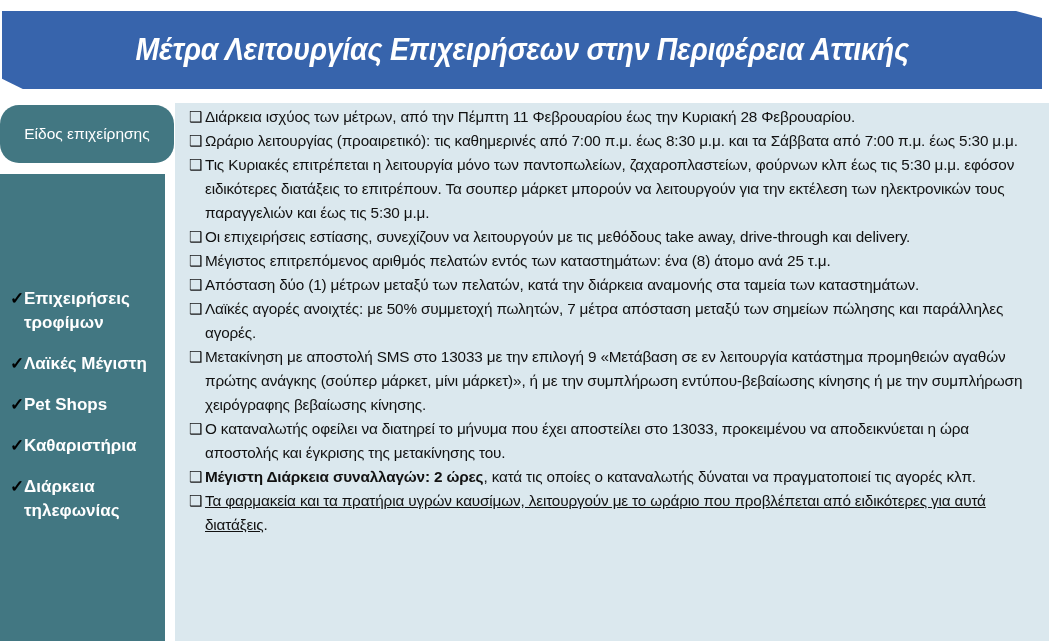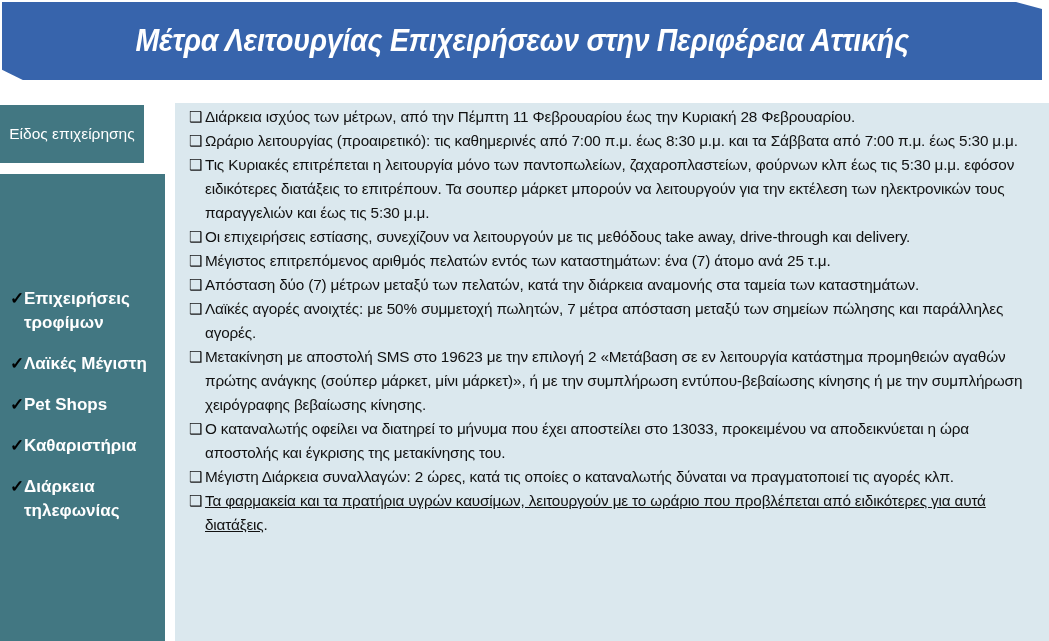--- a/index.html
+++ b/index.html
@@ -1,32 +1,32 @@
 <!DOCTYPE html>
 <html><head>
 <meta charset="utf-8">
 <style>
   html, body { margin:0; padding:0; }
   body { width:1049px; height:641px; background:#ffffff; position:relative; overflow:hidden; font-family:"Liberation Sans", sans-serif; }
-  .banner { position:absolute; left:2px; top:2px; width:1040px; height:78px; background:#3764ac;
+  .banner { position:absolute; left:2px; top:11px; width:1040px; height:78px; background:#3764ac;
     clip-path: polygon(0 0, 97.5% 0, 100% 9%, 100% 100%, 2% 100%, 0 87%); display:flex; align-items:center; justify-content:center; }
   .banner-title { color:#ffffff; font-size:31px; font-style:italic; font-weight:bold; letter-spacing:-0.3px; transform:scaleX(0.92); }
-  .left-head { position:absolute; left:0; top:105px; width:144px; height:58px; background:#427782; color:#ffffff;
-    display:flex; align-items:center; justify-content:center; font-size:15.5px; }
+  .left-head { position:absolute; left:0; top:105px; width:174px; height:58px; background:#427782; color:#ffffff;
+    display:flex; align-items:center; justify-content:center; font-size:15.5px;border-radius:19px; }
   .left-list { position:absolute; left:0; top:174px; width:165px; height:467px; background:#427782; }
   .cat-list { position:absolute; left:10px; top:113px; margin:0; padding:0; list-style:none; }
   .cat-item { color:#ffffff; font-weight:bold; font-size:17px; line-height:24px; margin-bottom:17px; display:flex; }
   .cat-item .check { color:#000000; width:14px; font-weight:bold; flex:none; }
   .cat-item .label { width:135px; }
   .content { position:absolute; left:175px; top:103px; width:874px; height:538px; background:#dbe8ee; }
   .bullets { list-style:none; margin:0; padding:2px 0 0 14px; }
   .bullet { font-size:15.3px; line-height:24px; color:#111111; display:flex; transform-origin:left; }
   .bullet .box { flex:none; width:16px; font-size:15px; color:#111; }
   .bullet .text { flex:1; padding-right:22px; letter-spacing:-0.15px; }
-  .b { font-weight:normal; }
+  .b { font-weight:bold; }
   .u { text-decoration:underline; }
 </style>
 </head>
 <body>
 
 <div class="banner">
   <div class="banner-title">Μέτρα Λειτουργίας Επιχειρήσεων στην Περιφέρεια Αττικής</div>
 </div>
 
 <div class="left-head">Είδος επιχείρησης</div>
@@ -69,33 +69,33 @@
     <li class="bullet">
         <span class="box">❑</span>
         <span class="text">Τις Κυριακές επιτρέπεται η λειτουργία μόνο των παντοπωλείων, ζαχαροπλαστείων, φούρνων κλπ έως τις 5:30 μ.μ. εφόσον ειδικότερες διατάξεις το επιτρέπουν. Τα σουπερ μάρκετ  μπορούν να λειτουργούν για την εκτέλεση των ηλεκτρονικών τους παραγγελιών και έως τις 5:30 μ.μ.</span>
       </li>
     <li class="bullet">
         <span class="box">❑</span>
         <span class="text">Οι επιχειρήσεις εστίασης, συνεχίζουν να λειτουργούν με τις μεθόδους take away, drive-through και delivery.</span>
       </li>
     <li class="bullet">
         <span class="box">❑</span>
-        <span class="text">Μέγιστος επιτρεπόμενος αριθμός πελατών εντός των καταστημάτων: ένα (7) άτομο ανά 25 τ.μ.</span>
+        <span class="text">Μέγιστος επιτρεπόμενος αριθμός πελατών εντός των καταστημάτων: ένα (8) άτομο ανά 25 τ.μ.</span>
       </li>
     <li class="bullet">
         <span class="box">❑</span>
-        <span class="text">Απόσταση δύο (7) μέτρων μεταξύ των πελατών, κατά την διάρκεια αναμονής στα ταμεία των καταστημάτων.</span>
+        <span class="text">Απόσταση δύο (1) μέτρων μεταξύ των πελατών, κατά την διάρκεια αναμονής στα ταμεία των καταστημάτων.</span>
       </li>
     <li class="bullet">
         <span class="box">❑</span>
         <span class="text">Λαϊκές αγορές ανοιχτές: με 50% συμμετοχή πωλητών, 7 μέτρα απόσταση μεταξύ των σημείων πώλησης και παράλληλες αγορές.</span>
       </li>
     <li class="bullet">
         <span class="box">❑</span>
-        <span class="text">Μετακίνηση με αποστολή SMS στο 19623 με την επιλογή 2 «Μετάβαση σε εν λειτουργία κατάστημα προμηθειών αγαθών πρώτης ανάγκης (σούπερ μάρκετ, μίνι μάρκετ)», ή με την συμπλήρωση εντύπου-βεβαίωσης κίνησης ή με την συμπλήρωση χειρόγραφης βεβαίωσης κίνησης.</span>
+        <span class="text">Μετακίνηση με αποστολή SMS στο 13033 με την επιλογή 9 «Μετάβαση σε εν λειτουργία κατάστημα προμηθειών αγαθών πρώτης ανάγκης (σούπερ μάρκετ, μίνι μάρκετ)», ή με την συμπλήρωση εντύπου-βεβαίωσης κίνησης ή με την συμπλήρωση χειρόγραφης βεβαίωσης κίνησης.</span>
       </li>
     <li class="bullet">
         <span class="box">❑</span>
         <span class="text">Ο  καταναλωτής οφείλει να διατηρεί το μήνυμα που έχει αποστείλει στο 13033, προκειμένου να αποδεικνύεται η ώρα αποστολής και έγκρισης της μετακίνησης του.</span>
       </li>
     <li class="bullet">
         <span class="box">❑</span>
         <span class="text"><span class="b">Μέγιστη Διάρκεια συναλλαγών: 2 ώρες</span><span>, κατά τις οποίες ο καταναλωτής δύναται να πραγματοποιεί τις αγορές κλπ.</span></span>
       </li>
     <li class="bullet">

